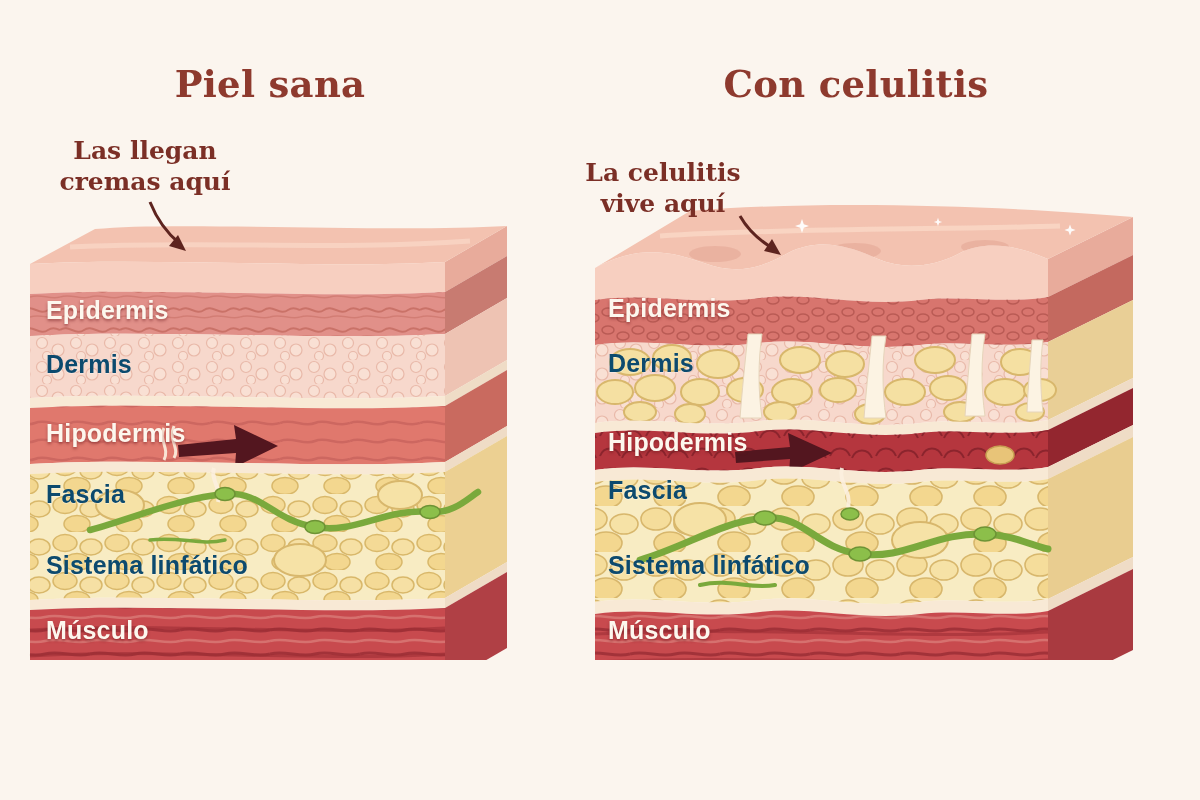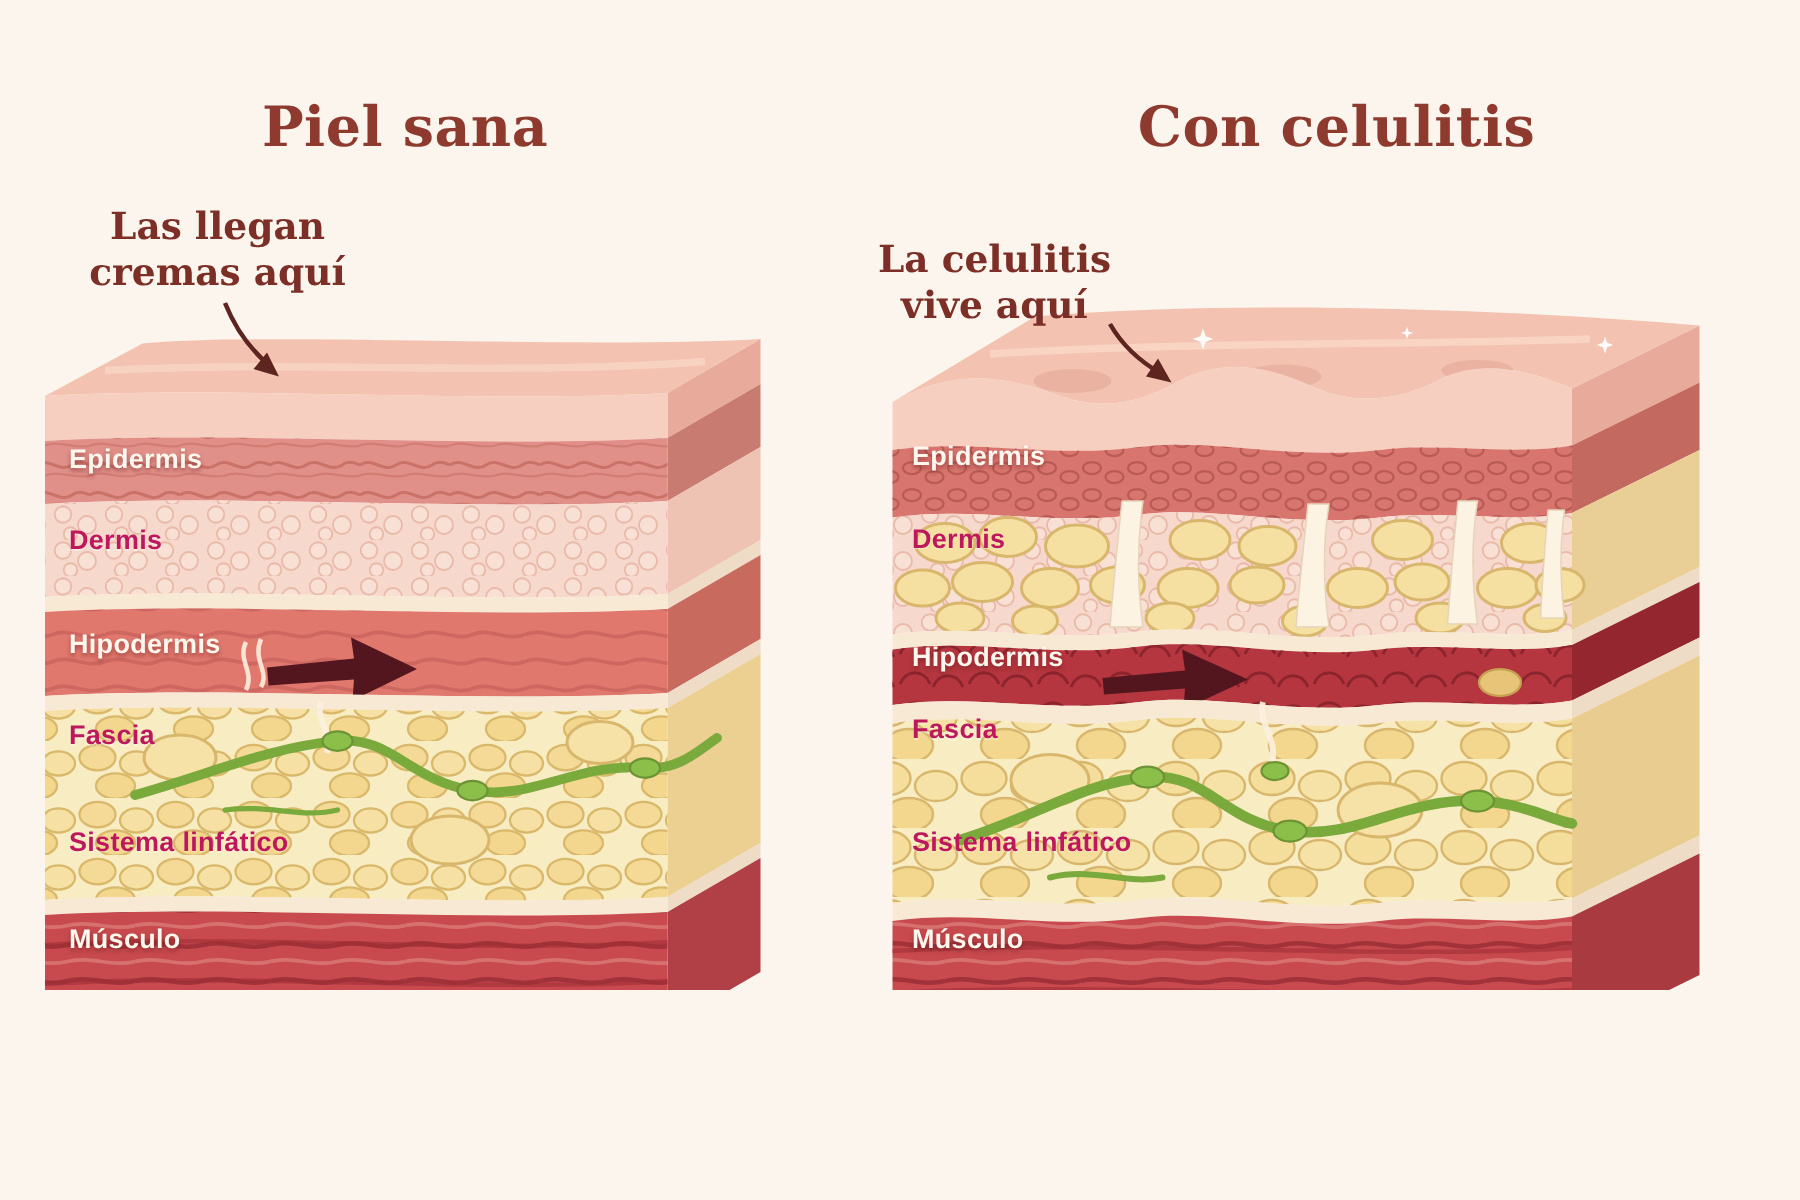--- a/index.html
+++ b/index.html
@@ -7,34 +7,34 @@
     position:relative; width:1200px; height:660px; overflow:hidden;
     background:#fbf5ee; font-family:"Liberation Sans", sans-serif;
   }
   .stage svg.diagram { position:absolute; left:0; top:0; }
   .title {
     position:absolute; width:320px; text-align:center;
     font-family:"DejaVu Serif", serif; font-weight:700; font-size:37px;
     color:#8e3a2e; letter-spacing:.3px;
   }
   .title.healthy { left:110px; top:62px; }
-  .title.cellulite { left:731px; top:62px; }
+  .title.cellulite { left:696px; top:62px; }
   .annotation {
     position:absolute; width:200px; text-align:center; line-height:1.22;
     font-family:"DejaVu Serif", serif; font-weight:700; font-size:25px;
     color:#7b2f26;
   }
   .annotation.healthy { left:45px; top:136px; }
   .annotation.cellulite { left:563px; top:158px;text-align:center; }
   .layer-label {
-    position:absolute; font-size:18px; font-weight:700; letter-spacing:.2px;
+    position:absolute; font-size:25px; font-weight:700; letter-spacing:.2px;
     white-space:nowrap;
   }
   .layer-label.light { color:#fdf7ee; text-shadow:0 2px 3px rgba(110,25,30,.5); }
-  .layer-label.dark  { color:#be185d; text-shadow:0 1px 0 rgba(255,255,255,.35); }
+  .layer-label.dark  { color:#0c4a6e; text-shadow:0 1px 0 rgba(255,255,255,.35); }
 </style>
 </head>
 <body>
 
 <div class="stage">
 
   <svg class="diagram" width="1200" height="800" viewBox="0 0 1200 800">
     <defs>
       <pattern id="fat" width="52" height="38" patternUnits="userSpaceOnUse">
         <rect width="52" height="38" fill="#f8ecc3"></rect>

